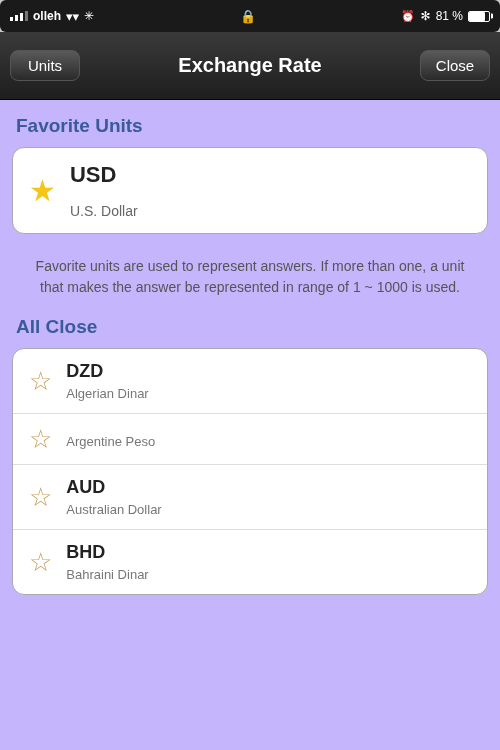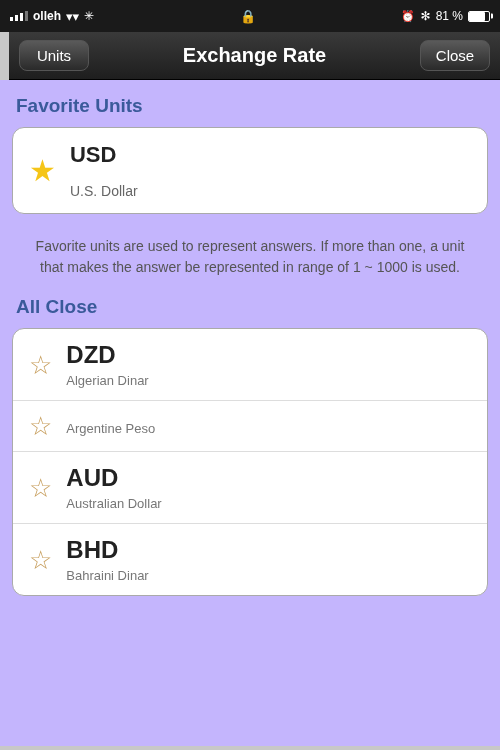--- a/index.html
+++ b/index.html
@@ -15,20 +15,21 @@
     
     .status-bar {
       height: 32px;
       background: #1a1a1a;
       display: flex;
       align-items: center;
       justify-content: space-between;
       padding: 0 10px;
       color: white;
       font-size: 12px;
+      border-radius: 6px;
     }
     .status-left { display: flex; align-items: center; gap: 5px; }
     .status-right { display: flex; align-items: center; gap: 5px; }
     .signal-bars { display: flex; align-items: flex-end; gap: 2px; }
     .signal-bar { background: white; width: 3px; }
     .signal-bar:nth-child(1) { height: 4px; }
     .signal-bar:nth-child(2) { height: 6px; }
     .signal-bar:nth-child(3) { height: 8px; }
     .signal-bar:nth-child(4) { height: 10px; opacity: 0.4; }
     .wifi-icon { font-size: 13px; }
@@ -50,28 +51,27 @@
     .battery-fill {
       height: 100%; width: 81%;
       background: white;
       border-radius: 1px;
     }
     .carrier { font-size: 12px; font-weight: 600; }
     .time-icon { font-size: 11px; }
 
     
     .nav-bar {
-      height: 48px;
+      height: 68px;
       background: linear-gradient(180deg, #3a3a3a 0%, #1e1e1e 100%);
       display: flex;
       align-items: center;
       justify-content: center;
       padding: 0 10px;
       border-bottom: 1px solid #000;
-      margin-left: 9px;
     }
     .nav-button {
       background: linear-gradient(180deg, #5a5a5a 0%, #2a2a2a 100%);
       border: 1px solid #555;
       border-radius: 8px;
       color: white;
       font-size: 15px;
       font-weight: 500;
       padding: 6px 14px;
       min-width: 70px;
@@ -157,21 +157,21 @@
     }
     .unit-row:last-child {
       border-bottom: none;
     }
     .star-empty {
       font-size: 26px;
       color: #c8a060;
       line-height: 1;
     }
     .unit-code {
-      font-size: 24px;
+      font-size: 18px;
       font-weight: bold;
       color: #222;
     }
     .unit-name {
       font-size: 13px;
       color: #777;
       margin-top: 4px;
     }
   </style>
 </head>

